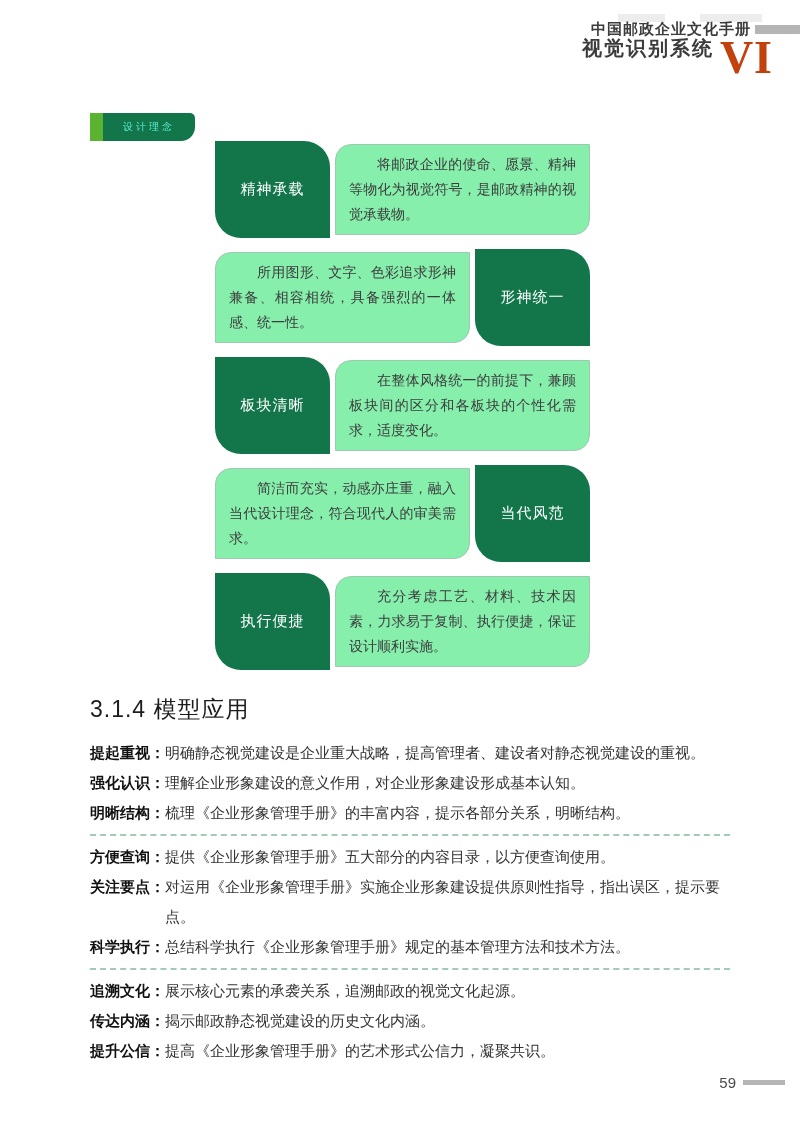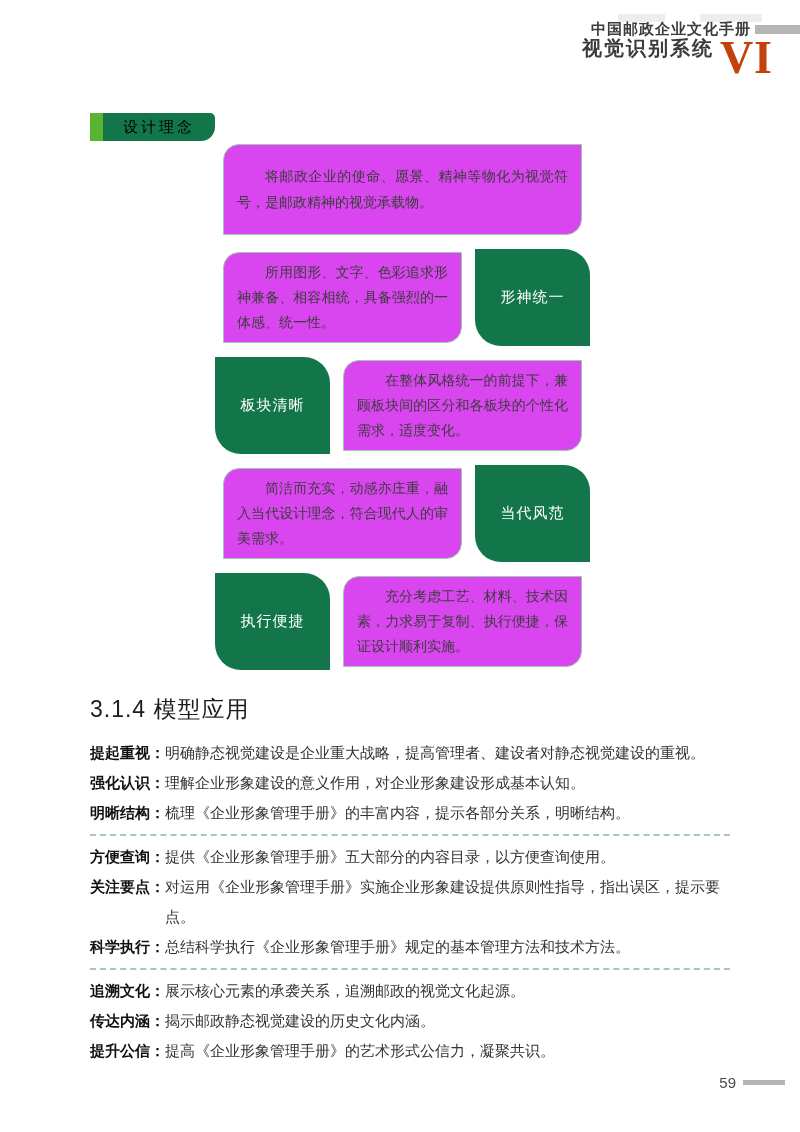--- a/index.html
+++ b/index.html
@@ -42,42 +42,42 @@
     font-size: 46px; font-weight: bold; color: #c2410c;
     line-height: 0.85; margin-left: 6px; margin-top: 8px; letter-spacing: 1px;
   }
 
   
   .main { position: absolute; left: 90px; top: 113px; width: 640px; }
 
   .section-label-row { display: flex; align-items: stretch; height: 28px; }
   .accent-bar { width: 13px; background: #5ab432; }
   .section-label-box {
-    background: #12764a; color: #000000;
-    font-size: 15px; letter-spacing: 3px;
+    background: #12764a; color: #5eead4;
+    font-size: 10px; letter-spacing: 3px;
     padding: 0 20px; line-height: 28px;
     border-radius: 0 5px 14px 0;
   }
 
   
   .concepts { margin-left: 125px; width: 375px; margin-top: 0; }
   .concept-row { display: flex; gap: 5px; margin-bottom: 11px; min-height: 97px; }
   .concept-row.reverse { flex-direction: row-reverse; }
   .concept-label {
     flex: none; width: 115px;
     background: #12764a; color: #ffffff;
     border-radius: 0 26px 0 26px;
     display: flex; align-items: center; justify-content: center;
     font-size: 15px; letter-spacing: 1px;
   }
   .concept-desc {
-    flex: 1; background: #d946ef;
+    flex: 1; background: #86efac;
     border: 1px solid #a0c8b0;
     border-radius: 16px 0 16px 0;
-    margin: 3px 8px;
+    margin: 3px 0;
     display: flex; align-items: center;
   }
   .concept-desc p {
     padding: 6px 13px; font-size: 14px; line-height: 1.8;
     color: #3c3c3c; text-indent: 2em; text-align: justify;
   }
 
   
   .section-heading {
     font-size: 23px; font-weight: 400; color: #1c1c1c;
@@ -117,20 +117,23 @@
   <div class="main">
 
     <div class="section-label-row">
       <span class="accent-bar"></span>
       <span class="section-label-box">设计理念</span>
     </div>
 
     <div class="concepts">
 
       <div class="concept-row">
+        <div class="concept-label">
+          <span>精神承载</span>
+        </div>
         <div class="concept-desc">
           <p>将邮政企业的使命、愿景、精神等物化为视觉符号，是邮政精神的视觉承载物。</p>
         </div>
       </div>
 
       <div class="concept-row reverse">
         <div class="concept-label">
           <span>形神统一</span>
         </div>
         <div class="concept-desc">

